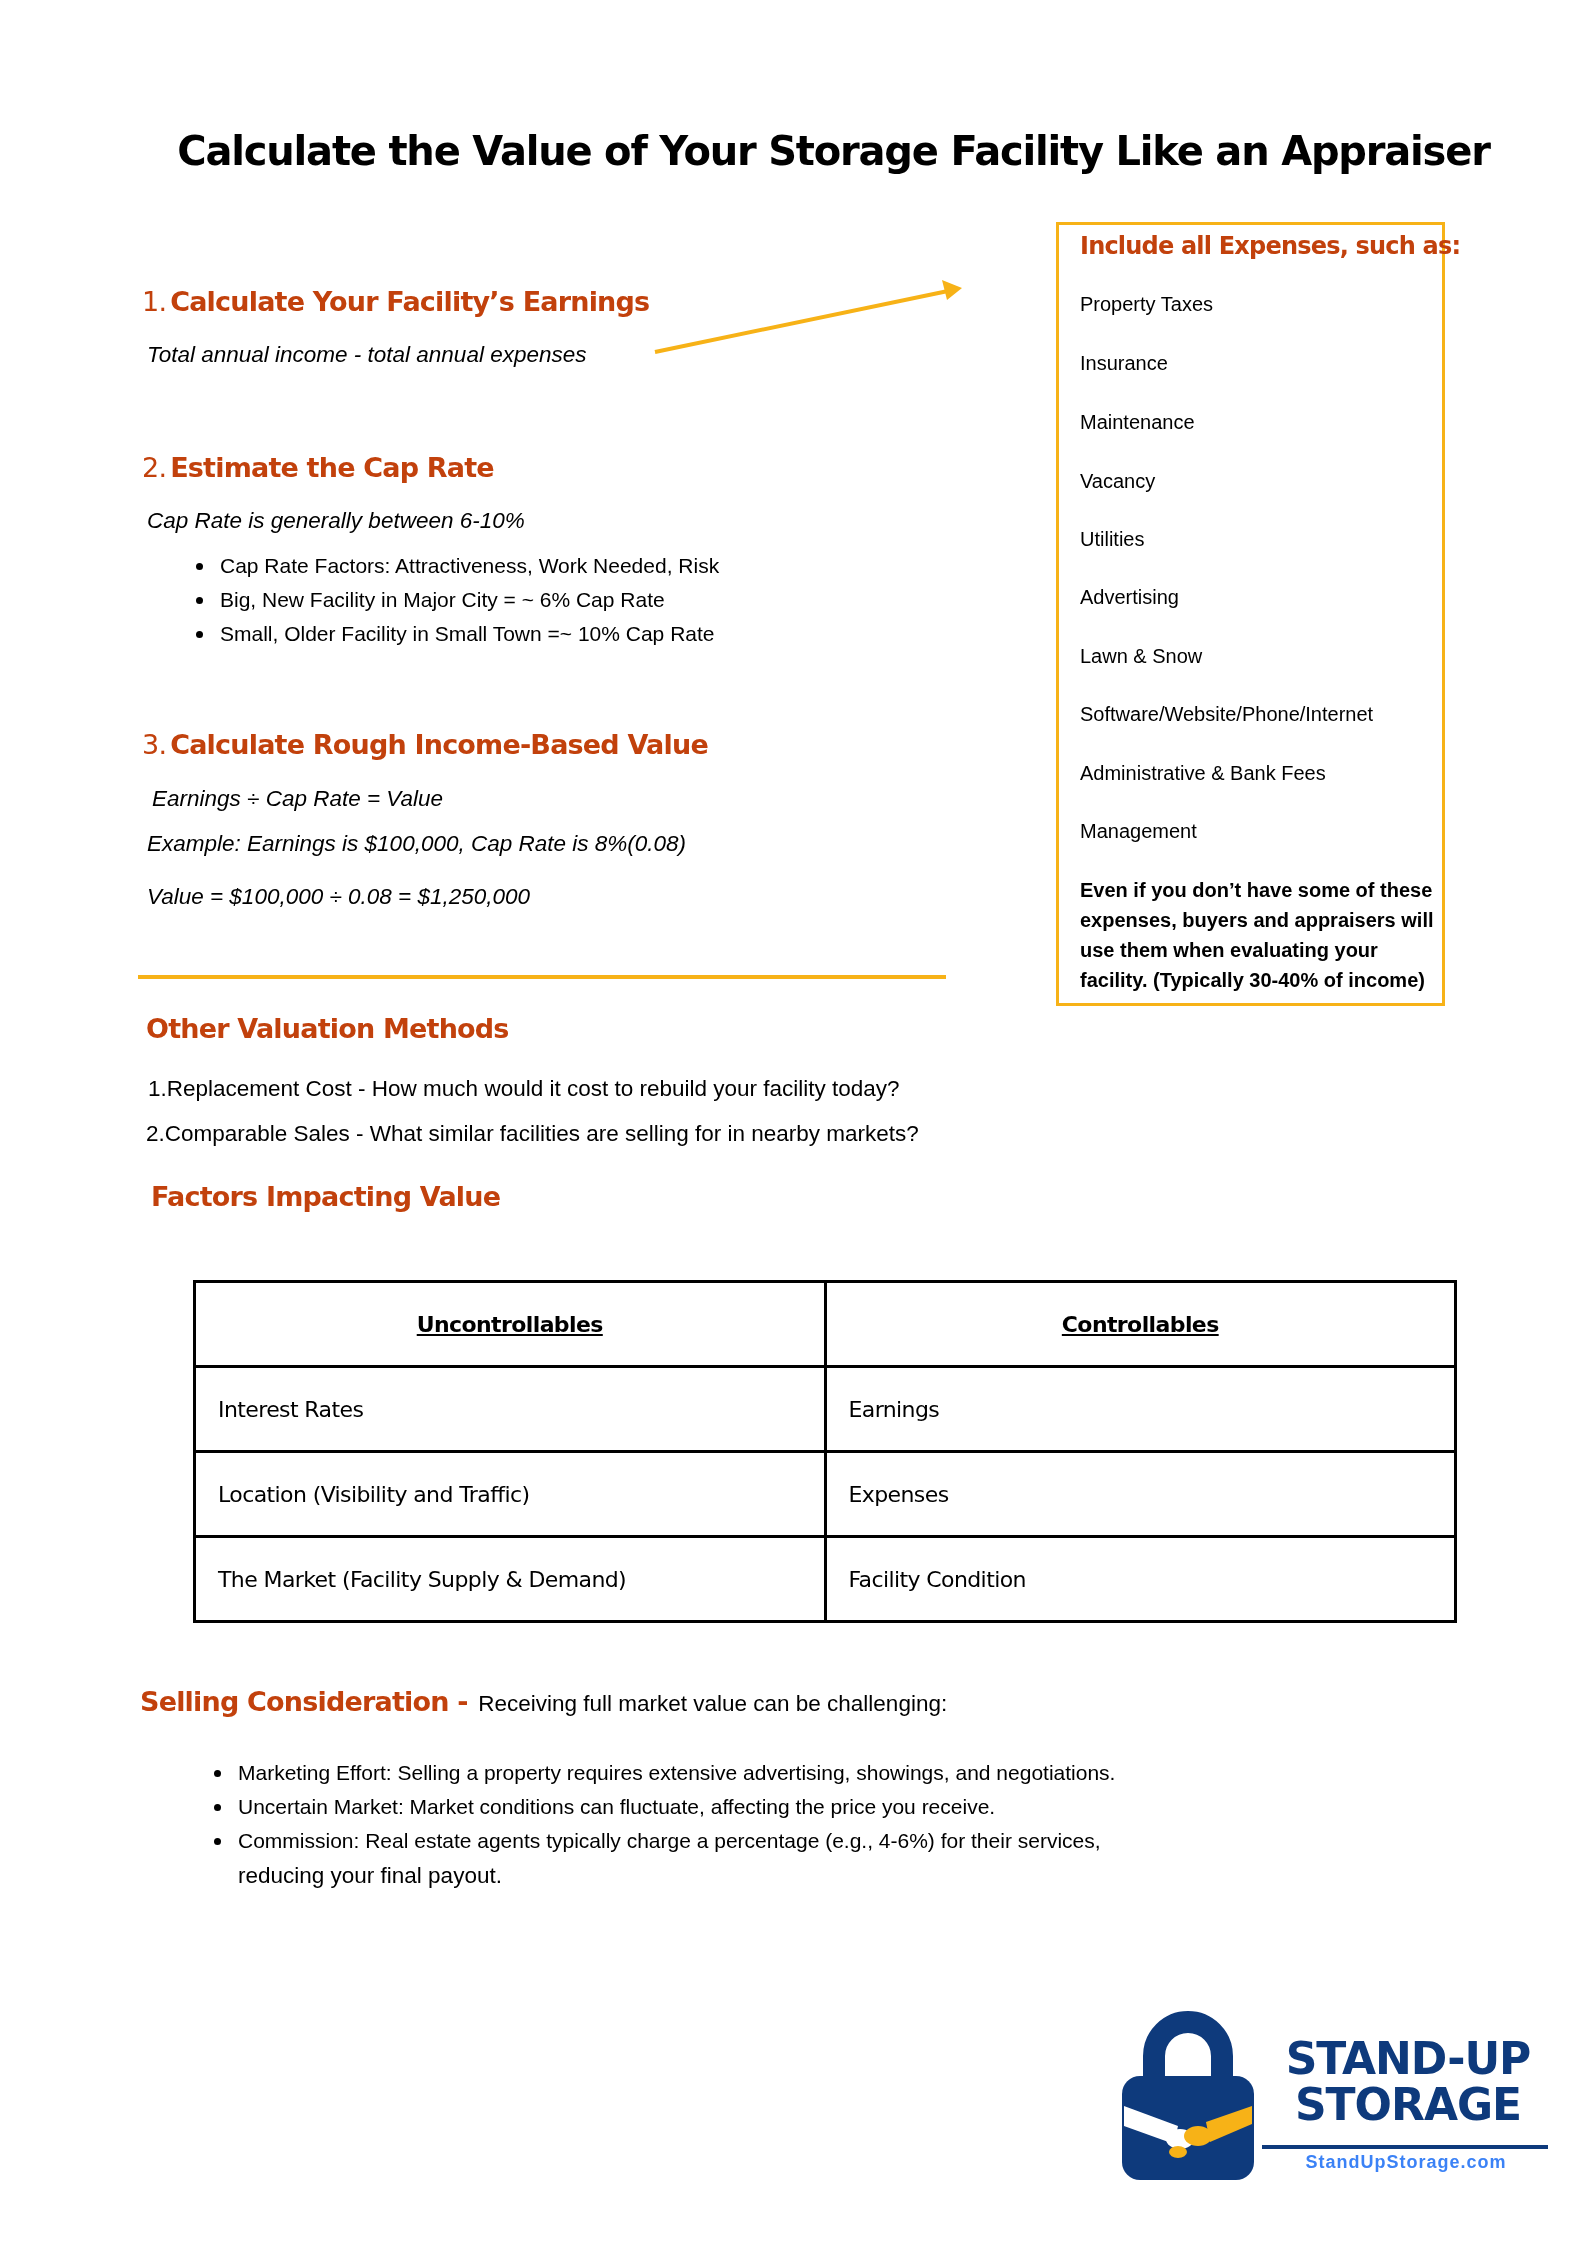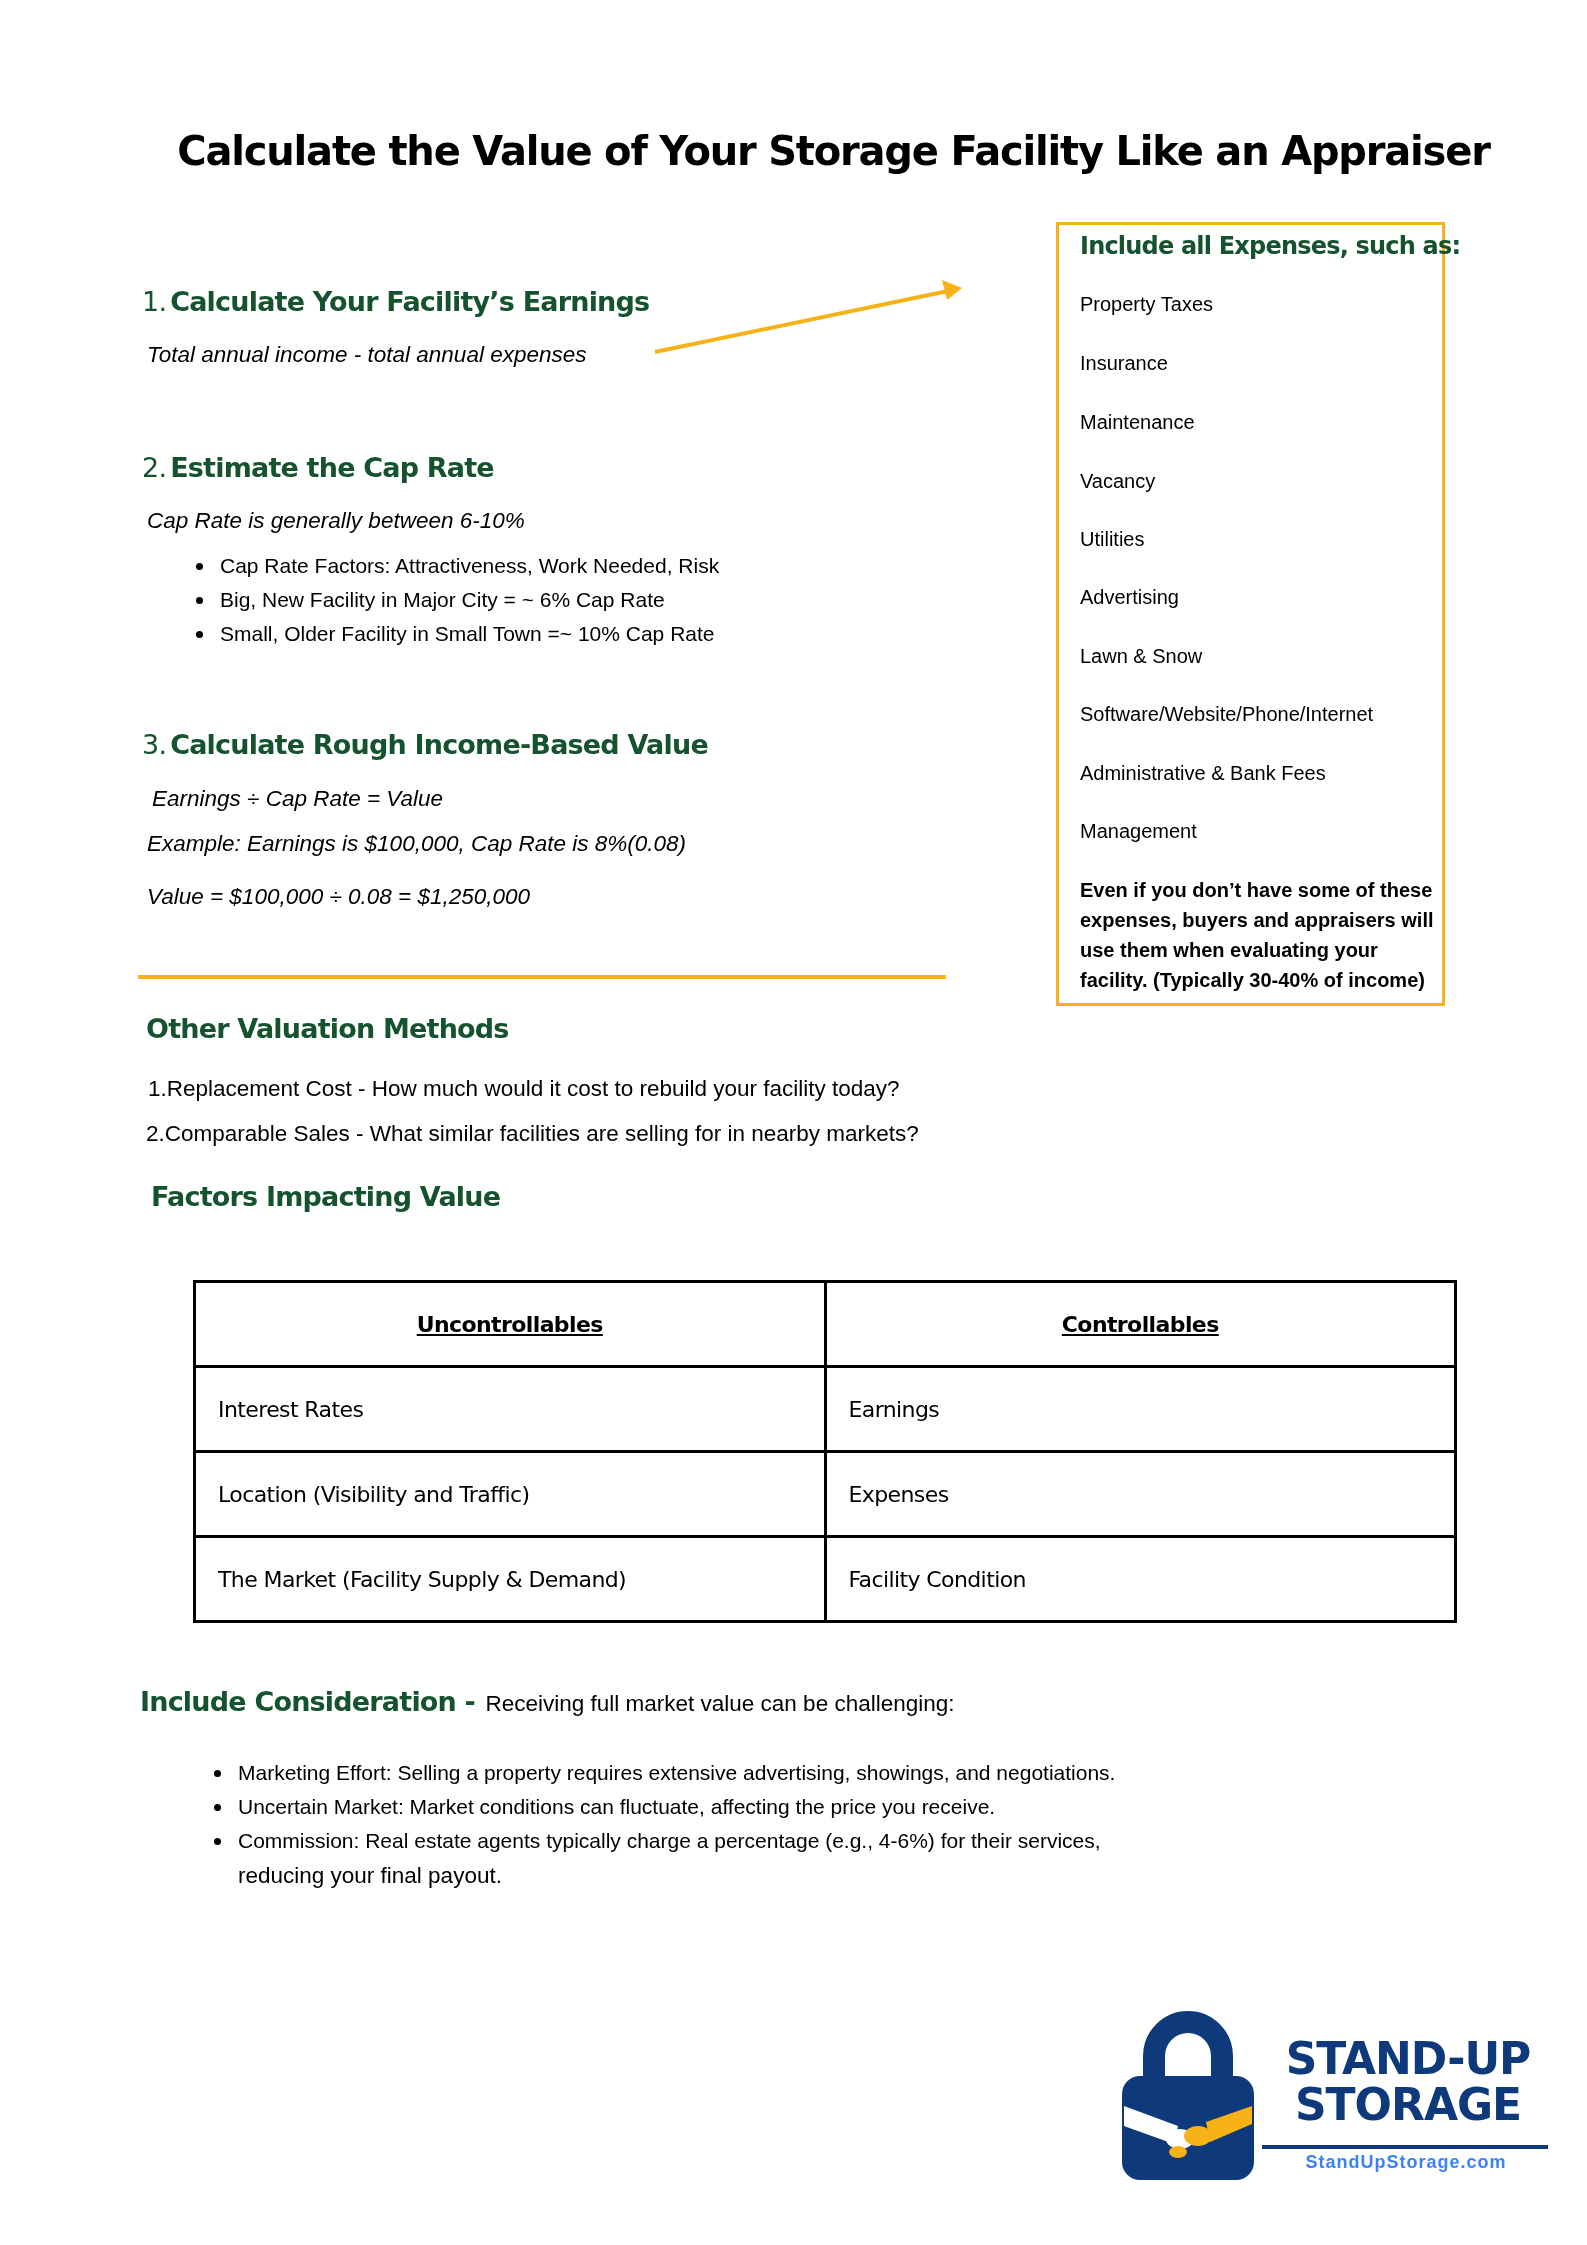--- a/index.html
+++ b/index.html
@@ -1,19 +1,19 @@
 <!DOCTYPE html>
 <html><head>
 <meta charset="utf-8">
 <style>
   html, body { margin:0; padding:0; background:#ffffff; }
   body { width:1587px; height:2245px; position:relative; overflow:hidden; font-family:"Liberation Sans", sans-serif; color:#000; }
   .abs { position:absolute; }
   .title { left:0; width:1587px; top:128px; text-align:center; font-family:"DejaVu Sans", sans-serif; font-weight:bold; font-size:40px; letter-spacing:-1.2px; padding-left:80px; box-sizing:border-box; }
-  .h-blue { color:#14532d; font-family:"DejaVu Sans", sans-serif; font-weight:bold; font-size:27px; letter-spacing:-0.8px; white-space:nowrap; }
+  .h-blue { color:#c2410c; font-family:"DejaVu Sans", sans-serif; font-weight:bold; font-size:27px; letter-spacing:-0.8px; white-space:nowrap; }
   .h-blue .num { font-weight:normal; margin-right:4px; }
   .ital { font-style:italic; font-size:22.5px; white-space:nowrap; }
   .body22 { font-size:22.5px; white-space:nowrap; }
   ul.bul { margin:0; padding:0; list-style:none; }
   ul.bul li { position:relative; padding-left:26px; font-size:21px; line-height:34px; white-space:nowrap; }
   ul.bul li::before { content:""; position:absolute; left:2px; top:14px; width:7px; height:7px; border-radius:50%; background:#000; }
   .exp-box { left:1056px; top:222px; width:389px; height:784px; border:3px solid #f7b217; box-sizing:border-box; }
   .exp-title { left:1080px; top:232px; font-size:24px; }
   .exp-item { left:1080px; font-size:20px; white-space:nowrap; }
   .exp-note { left:1080px; top:875px; width:360px; font-size:20px; line-height:30px;font-weight:bold; }
@@ -91,21 +91,21 @@
     <td>Expenses</td>
   </tr>
   <tr>
     <td>The Market (Facility Supply &amp; Demand)</td>
     <td>Facility Condition</td>
   </tr>
 </tbody>
   </table>
 
 <div class="abs" style="left:140px; top:1686px; white-space:nowrap;">
-  <span class="h-blue">Include Consideration -</span>
+  <span class="h-blue">Selling Consideration -</span>
   <span class="body22" style="margin-left:6px;">Receiving full market value can be challenging:</span>
 </div>
 <ul class="abs bul" style="left:212px; top:1756px;">
   <li>Marketing Effort: Selling a property requires extensive advertising, showings, and negotiations.</li>
   <li>Uncertain Market: Market conditions can fluctuate, affecting the price you receive.</li>
   <li>Commission: Real estate agents typically charge a percentage (e.g., 4-6%) for their services,</li>
 </ul>
 <div class="abs body22" style="left:238px; top:1863px;">reducing your final payout.</div>
 
 <div class="abs logo">

